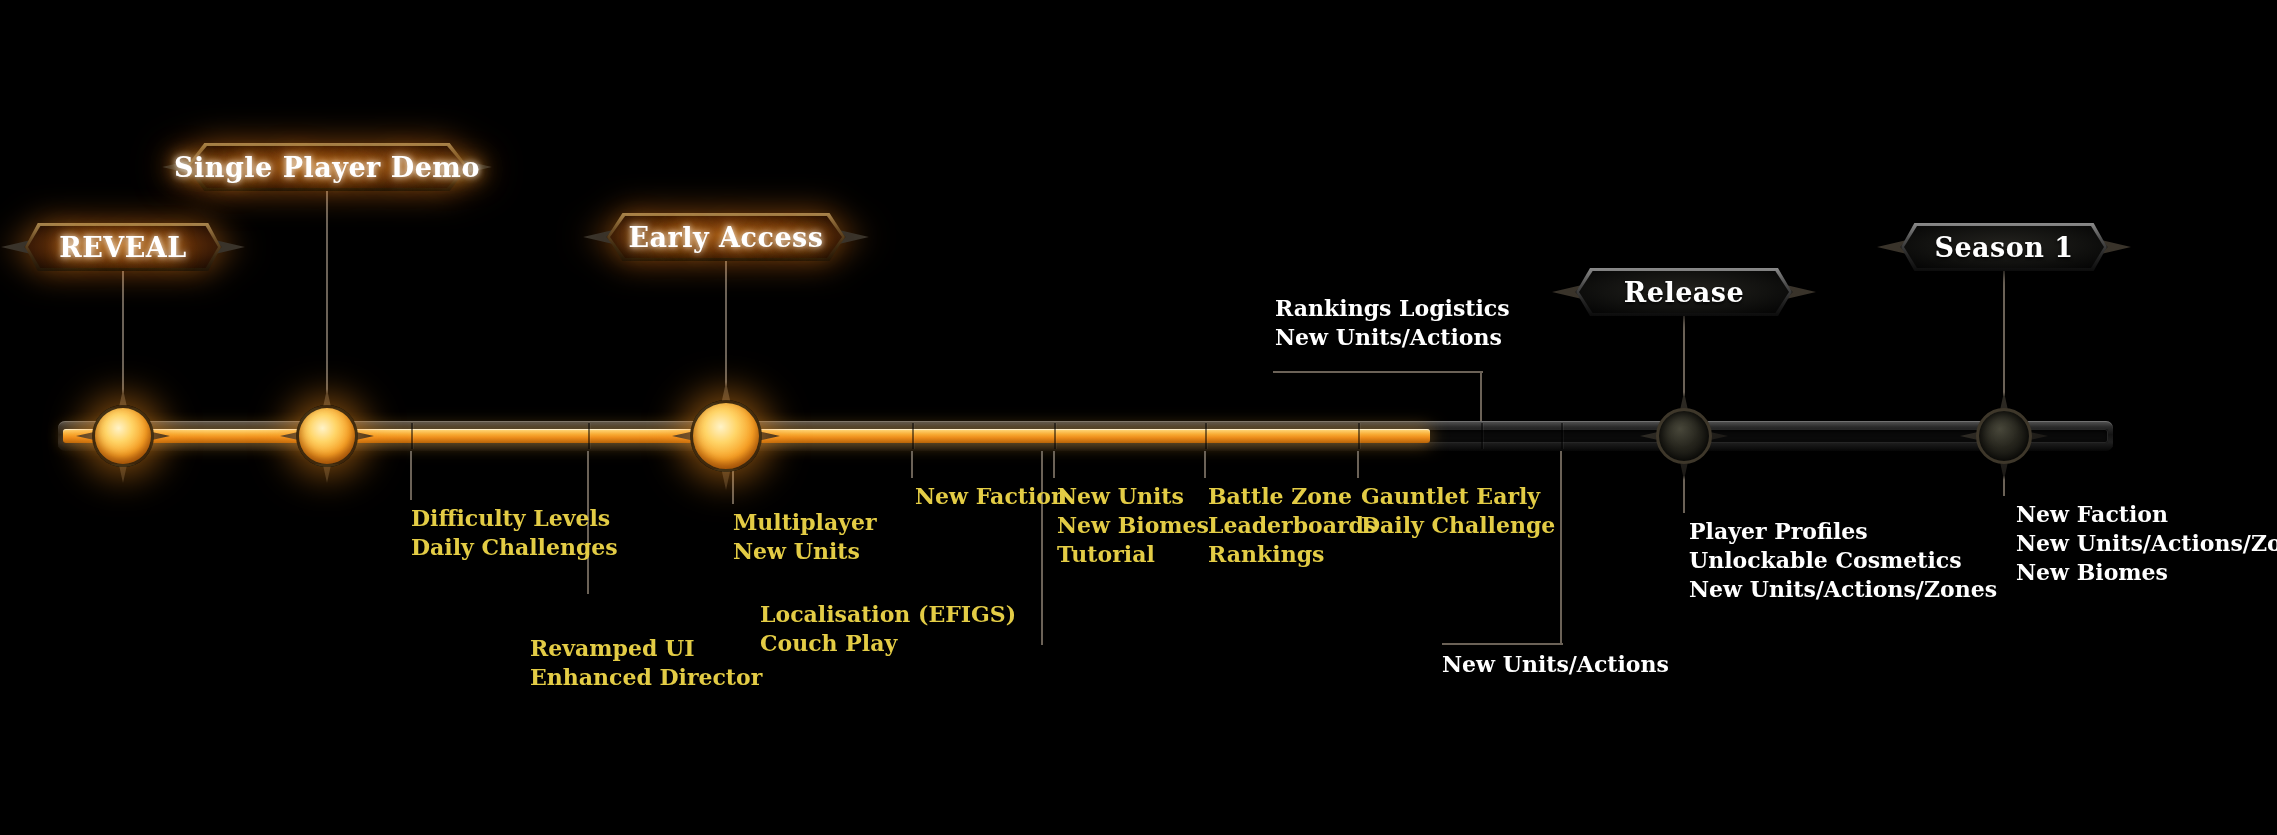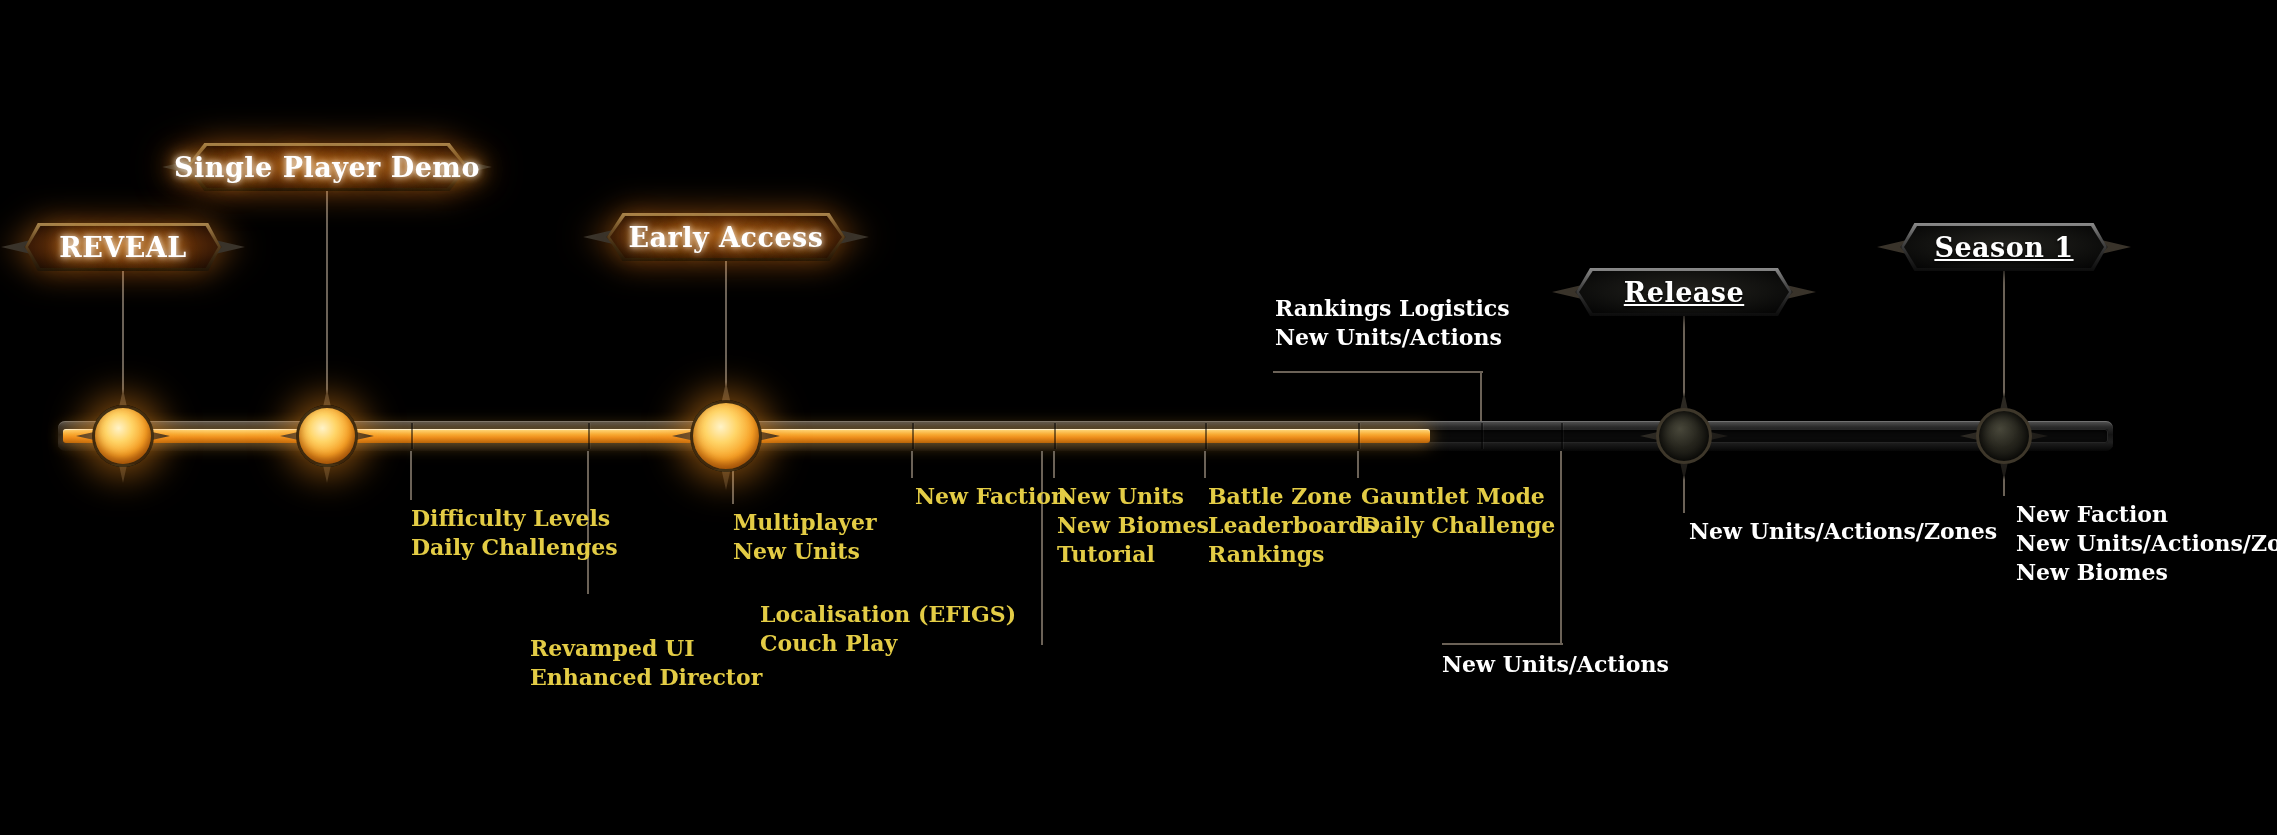--- a/index.html
+++ b/index.html
@@ -61,21 +61,21 @@
   .banner.complete .banner-frame { background:linear-gradient(180deg,#a8854d 0%,#6b4d26 35%,#3a2811 70%,#201507 100%); }
   .banner.upcoming .banner-frame { background:linear-gradient(180deg,#8a8a8a 0%,#4c4c4c 35%,#222222 70%,#0c0c0c 100%); }
   .banner-inner { position:absolute; inset:3px; clip-path:polygon(0 50%,6.5% 0,93.5% 0,100% 50%,93.5% 100%,6.5% 100%); }
   .banner.complete .banner-inner { background:radial-gradient(ellipse at 50% 45%, #8f4c12 0%, #5c2c0a 45%, #301605 78%, #190b02 100%); }
   .banner.upcoming .banner-inner { background:radial-gradient(ellipse at 50% 45%, #23221e 0%, #121210 55%, #030303 100%); }
   .banner-label {
     position:absolute; inset:0; display:flex; align-items:center; justify-content:center;
     font-weight:bold; font-size:27px; color:#fff; letter-spacing:.5px; white-space:nowrap;
   }
   .banner.complete .banner-label { text-shadow:0 0 6px rgba(255,255,255,.9), 0 0 16px rgba(255,180,70,.95), 0 0 30px rgba(255,140,30,.6); }
-  .banner.upcoming .banner-label { text-shadow:0 2px 3px rgba(0,0,0,.9);text-decoration:underline; }
+  .banner.upcoming .banner-label { text-shadow:0 2px 3px rgba(0,0,0,.9); }
   .wing { position:absolute; top:50%; width:30px; height:14px; transform:translateY(-50%); background:#39332a; }
   .wing-left  { left:-24px;  clip-path:polygon(0 50%,100% 0,78% 50%,100% 100%); }
   .wing-right { right:-24px; clip-path:polygon(100% 50%,0 0,22% 50%,0 100%); }
 
   
   .feature { position:absolute; font-weight:bold; font-size:22px; line-height:29px; white-space:nowrap; z-index:5; }
   .feature.yellow { color:#e3cc45; }
   .feature.white  { color:#ffffff; text-shadow:0 1px 2px rgba(0,0,0,.8); }
 </style>
 </head>
@@ -200,31 +200,33 @@
         <div>New Units</div>
         <div>New Biomes</div>
         <div>Tutorial</div>
       </div>
       <div class="feature yellow" style="left: 1208px; top: 482px;">
         <div>Battle Zone</div>
         <div>Leaderboards</div>
         <div>Rankings</div>
       </div>
       <div class="feature yellow" style="left: 1361px; top: 482px;">
-        <div>Gauntlet Mode</div>
+        <div>Gauntlet Early</div>
         <div>Daily Challenge</div>
       </div>
       <div class="feature white" style="left: 1275px; top: 294px;">
         <div>Rankings Logistics</div>
         <div>New Units/Actions</div>
       </div>
       <div class="feature white" style="left: 1442px; top: 650px;">
         <div>New Units/Actions</div>
       </div>
       <div class="feature white" style="left: 1689px; top: 517px;">
+        <div>Player Profiles</div>
+        <div>Unlockable Cosmetics</div>
         <div>New Units/Actions/Zones</div>
       </div>
       <div class="feature white" style="left: 2016px; top: 500px;">
         <div>New Faction</div>
         <div>New Units/Actions/Zones</div>
         <div>New Biomes</div>
       </div>
     </div>
 </div>
 

